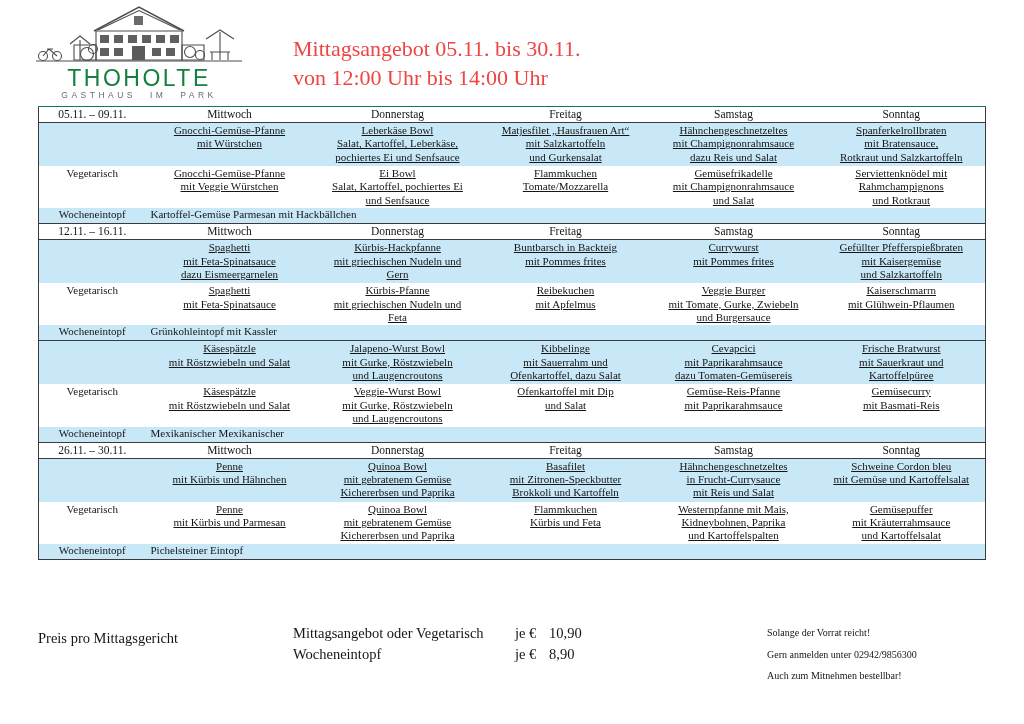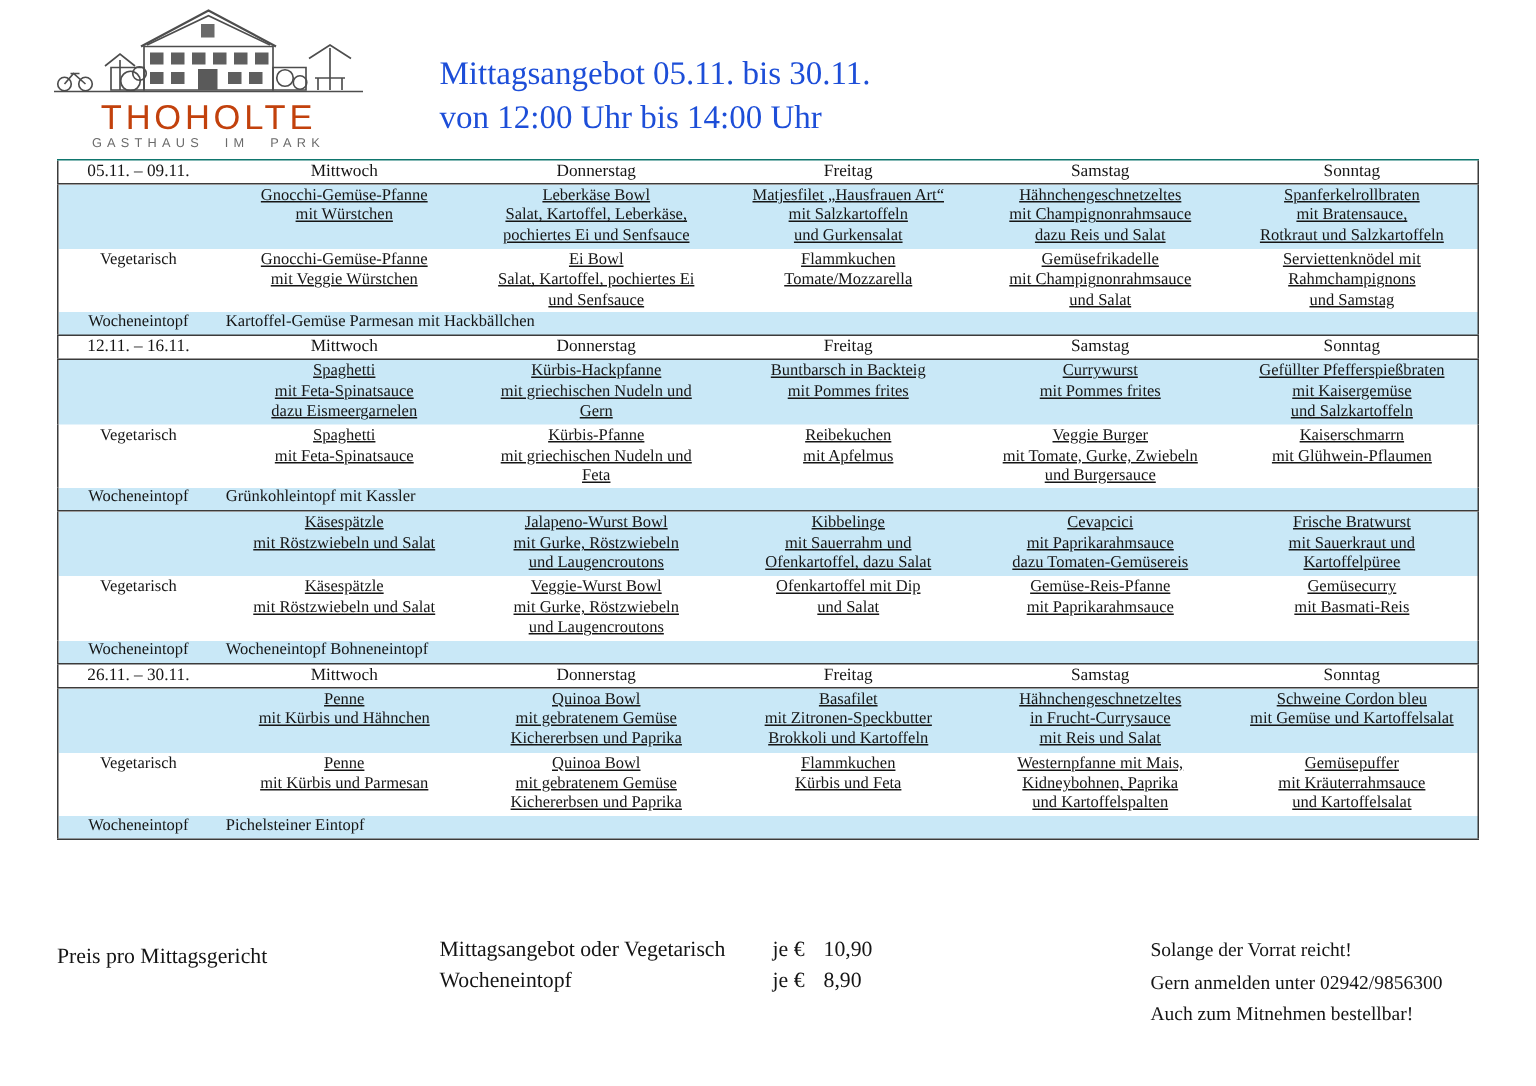--- a/index.html
+++ b/index.html
@@ -4,47 +4,47 @@
 <style>
   html,body { margin:0; padding:0; }
   body {
     width:1024px; height:724px; background:#ffffff; position:relative;
     font-family:"Liberation Serif", serif; color:#151515; overflow:hidden;
   }
   
   .logo { position:absolute; left:30px; top:4px; width:218px; text-align:center; }
   .logo svg { display:block; margin:0 auto; }
   .logo-name { font-family:"Liberation Sans", sans-serif; font-size:23px; font-weight:400;
-    letter-spacing:2.5px; color:#c2410c; line-height:24px; }
+    letter-spacing:2.5px; color:#15803d; line-height:24px; }
   .logo-tagline { font-family:"Liberation Sans", sans-serif; font-size:8.5px; letter-spacing:3.5px;
     word-spacing:8px; color:#6b6b6b; line-height:11px; }
   
   .title-block { position:absolute; left:293px; top:34px; }
-  .title-line { font-size:22px; line-height:29px; color:#1d4ed8; }
+  .title-line { font-size:22px; line-height:29px; color:#ef4444; }
   
   .menu-table { position:absolute; left:38px; top:106px; width:948px;
     border-collapse:collapse; table-layout:fixed; border:1px solid #3b3b3b; }
   .menu-table td { font-size:11px; line-height:1.22; text-align:center; vertical-align:top;
     padding:1px 3px; overflow:hidden; }
   tr.hdr td { border-top:1px solid #0f766e; border-bottom:1px solid #3b3b3b;
     font-size:11.5px; padding:0 3px; height:15px; }
   tr.main td, tr.stew td { background:#c9e8f7; }
   tr.stew td { border-bottom:1px solid #3b3b3b; height:15px; padding:0 3px; }
   tr.main td { height:41px; }
   tr.veg td  { height:40px; }
   .stew-val { text-align:left !important; padding-left:5px !important; }
   .pre { white-space:pre-line;text-decoration:underline; }
   
   .price-heading { position:absolute; left:38px; top:630px; font-size:14.5px; }
   .price-block { position:absolute; left:293px; top:623px; font-size:14.5px; line-height:21px; }
   .price-row { display:flex; }
   .price-item { width:222px; }
   .price-prefix { width:34px; }
   .price-amount { width:42px; text-align:left; }
-  .notes-block { position:absolute; left:767px; top:622px; font-size:13px; line-height:21.5px; }
+  .notes-block { position:absolute; left:767px; top:622px; font-size:10px; line-height:21.5px; }
 </style>
 </head>
 <body>
 
 <div class="logo">
   <span>
     <svg width="210" height="62" viewBox="0 0 210 62" fill="none" stroke="#4d4d4d" stroke-width="1.1">
 
       <path d="M2 57 H208"></path>
 
@@ -138,21 +138,21 @@
     <td class="pre">Ei Bowl
 Salat, Kartoffel, pochiertes Ei
 und Senfsauce</td>
     <td class="pre">Flammkuchen
 Tomate/Mozzarella</td>
     <td class="pre">Gemüsefrikadelle
 mit Champignonrahmsauce
 und Salat</td>
     <td class="pre">Serviettenknödel mit
 Rahmchampignons
-und Samstag</td>
+und Rotkraut</td>
   </tr>
   <tr class="stew">
     <td>Wocheneintopf</td>
     <td class="stew-val" colspan="5">Kartoffel-Gemüse Parmesan mit Hackbällchen</td>
   </tr>
 
   <tr class="hdr">
     <td>12.11. – 16.11.</td>
     <td>Mittwoch</td>
     <td>Donnerstag</td>
@@ -222,21 +222,21 @@
 und Laugencroutons</td>
     <td class="pre">Ofenkartoffel mit Dip
 und Salat</td>
     <td class="pre">Gemüse-Reis-Pfanne
 mit Paprikarahmsauce</td>
     <td class="pre">Gemüsecurry
 mit Basmati-Reis</td>
   </tr>
   <tr class="stew">
     <td>Wocheneintopf</td>
-    <td class="stew-val" colspan="5">Wocheneintopf Bohneneintopf</td>
+    <td class="stew-val" colspan="5">Mexikanischer Mexikanischer</td>
   </tr>
 
   <tr class="hdr">
     <td>26.11. – 30.11.</td>
     <td>Mittwoch</td>
     <td>Donnerstag</td>
     <td>Freitag</td>
     <td>Samstag</td>
     <td>Sonntag</td>
   </tr>

